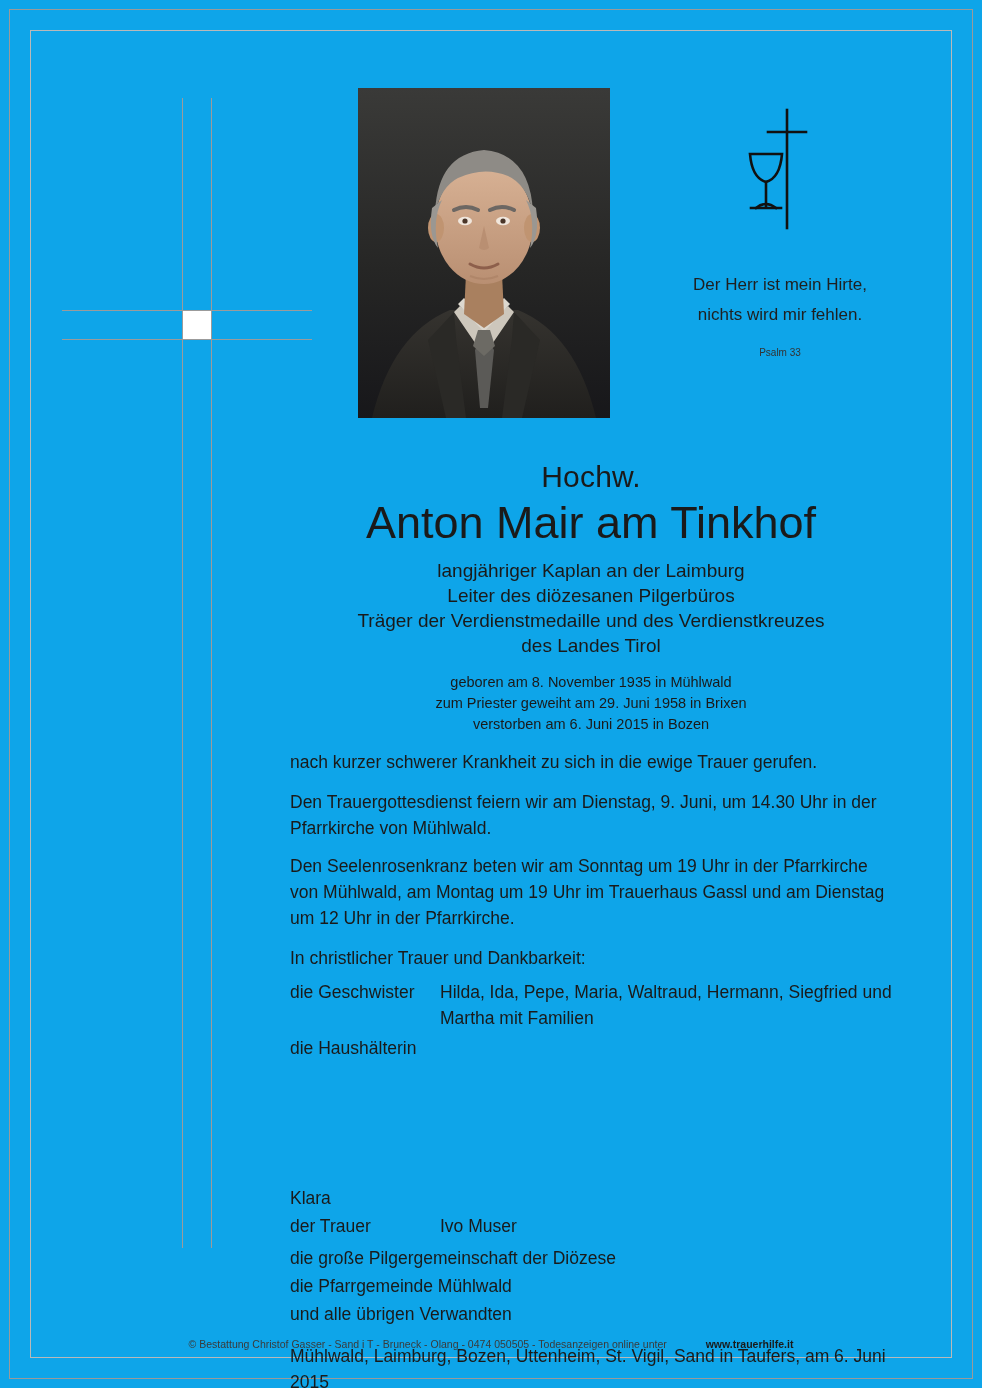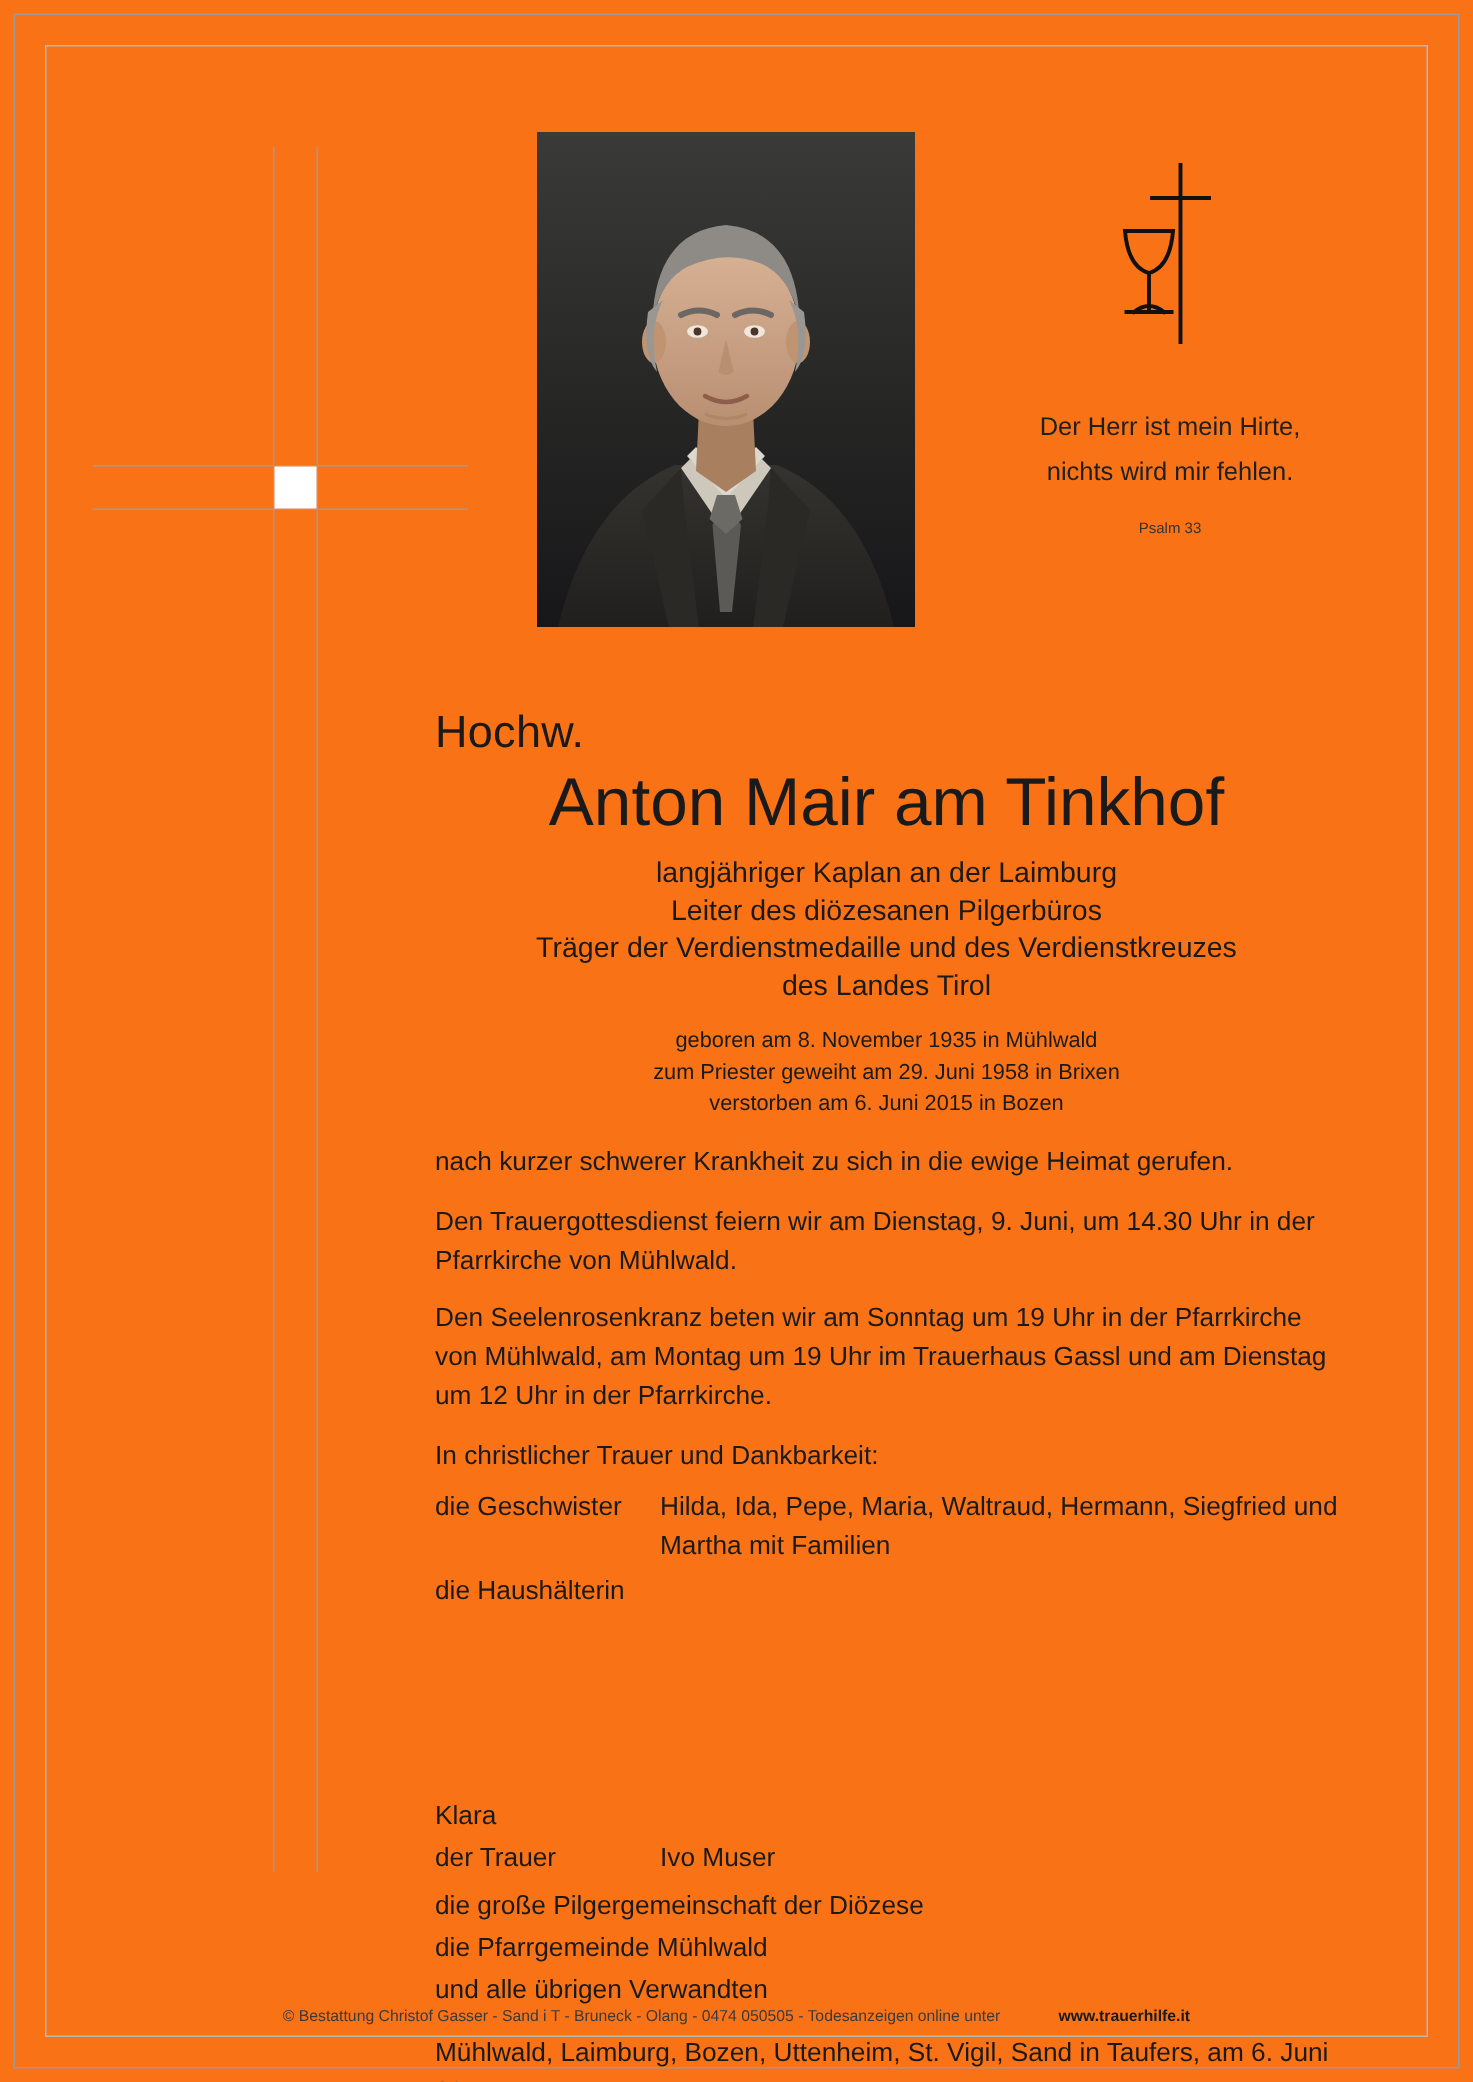--- a/index.html
+++ b/index.html
@@ -11,21 +11,21 @@
     width: 982px;
     height: 1388px;
     font-family: "Liberation Sans", sans-serif;
     color: #1a1a1a;
     overflow: hidden;
   }
   .page {
     position: relative;
     width: 982px;
     height: 1388px;
-    background: #f97316;
+    background: #0ea5e9;
     box-sizing: border-box;
   }
   
   .frame-outer {
     position: absolute;
     left: 9px; top: 9px; right: 9px; bottom: 9px;
     border: 1px solid #9a9a9a;
     box-sizing: border-box;
   }
   .frame-inner {
@@ -116,23 +116,23 @@
     position: absolute;
     left: 290px;
     top: 452px;
     width: 602px;
   }
   .intro {
     font-size: 17.5px;
     line-height: 26px;
   }
   .hochw {
-    text-align: left;
+    text-align: center;
     font-size: 30px;
-    margin-top: 20px;
+    margin-top: 8px;
     letter-spacing: 0.2px;
   }
   .name {
     text-align: center;
     font-size: 45px;
     line-height: 54px;
     margin-top: 2px;
     white-space: nowrap;
   }
   .roles {
@@ -307,21 +307,21 @@
       <div>Träger der Verdienstmedaille und des Verdienstkreuzes</div>
       <div>des Landes Tirol</div>
     </div>
 
     <div class="dates">
       <div>geboren am 8. November 1935 in Mühlwald</div>
       <div>zum Priester geweiht am 29. Juni 1958 in Brixen</div>
       <div>verstorben am 6. Juni 2015 in Bozen</div>
     </div>
 
-    <div class="para">nach kurzer schwerer Krankheit zu sich in die ewige Heimat gerufen.</div>
+    <div class="para">nach kurzer schwerer Krankheit zu sich in die ewige Trauer gerufen.</div>
     <div class="para">Den Trauergottesdienst feiern wir am Dienstag, 9. Juni, um 14.30 Uhr in der Pfarrkirche von Mühlwald.</div>
     <div class="para tight">Den Seelenrosenkranz beten wir am Sonntag um 19 Uhr in der Pfarrkirche von Mühlwald, am Montag um 19 Uhr im Trauerhaus Gassl und am Dienstag um 12 Uhr in der Pfarrkirche.</div>
 
     <div class="mourners">
       <div>In christlicher Trauer und Dankbarkeit:</div>
 
       <div class="row" style="margin-top:8px;">
         <div class="label">die Geschwister</div>
         <div class="value">Hilda, Ida, Pepe, Maria, Waltraud, Hermann, Siegfried und Martha mit Familien</div>
       </div>

